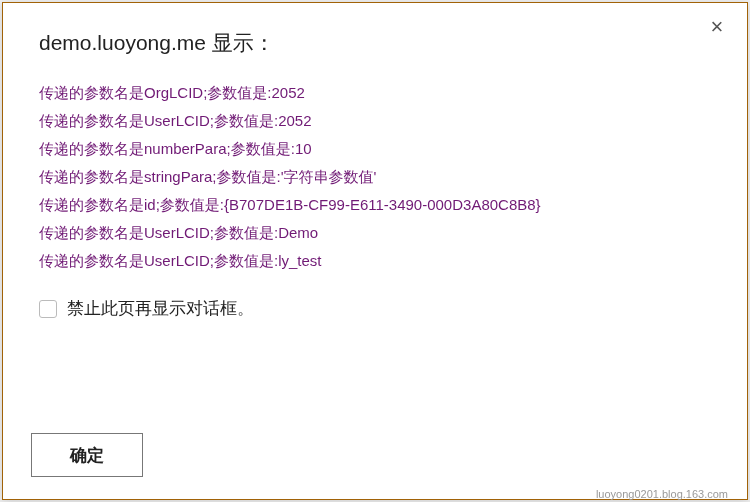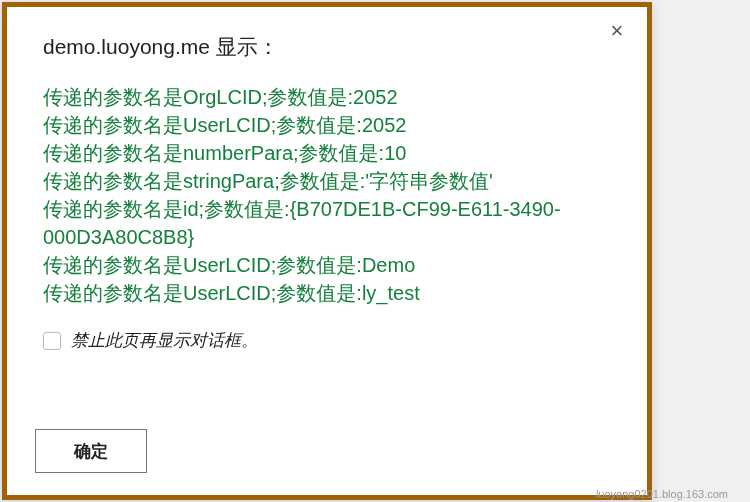--- a/index.html
+++ b/index.html
@@ -7,24 +7,24 @@
       width: 750px;
       height: 502px;
       background: #f0f0f0;
       font-family: "Microsoft YaHei", "SimHei", sans-serif;
       position: relative;
     }
     .dialog {
       position: absolute;
       top: 2px;
       left: 2px;
-      width: 650px;
+      width: 746px;
       height: 498px;
       background: #fff;
-      border: 5px solid #a16207;
+      border: 1px solid #a16207;
       box-shadow: 0 2px 10px rgba(0,0,0,0.15);
       display: flex;
       flex-direction: column;
     }
     .dialog-header {
       padding: 26px 36px 8px 36px;
       position: relative;
     }
     .dialog-title {
       font-size: 21px;
@@ -44,29 +44,28 @@
       line-height: 22px;
       background: none;
       border: none;
       font-family: Arial, sans-serif;
     }
     .dialog-body {
       padding: 14px 36px 0 36px;
       flex: 1;
     }
     .msg-line {
-      font-size: 20px;
-      color: #15803d;
+      font-size: 15px;
+      color: #701a75;
       line-height: 28px;
     }
     .suppress-row {
       margin-top: 22px;
       display: flex;
       align-items: center;
-      font-style: italic;
     }
     .suppress-check {
       width: 18px;
       height: 18px;
       border: 1px solid #bbb;
       border-radius: 3px;
       background: #fff;
       margin-right: 10px;
       cursor: pointer;
       display: inline-block;

